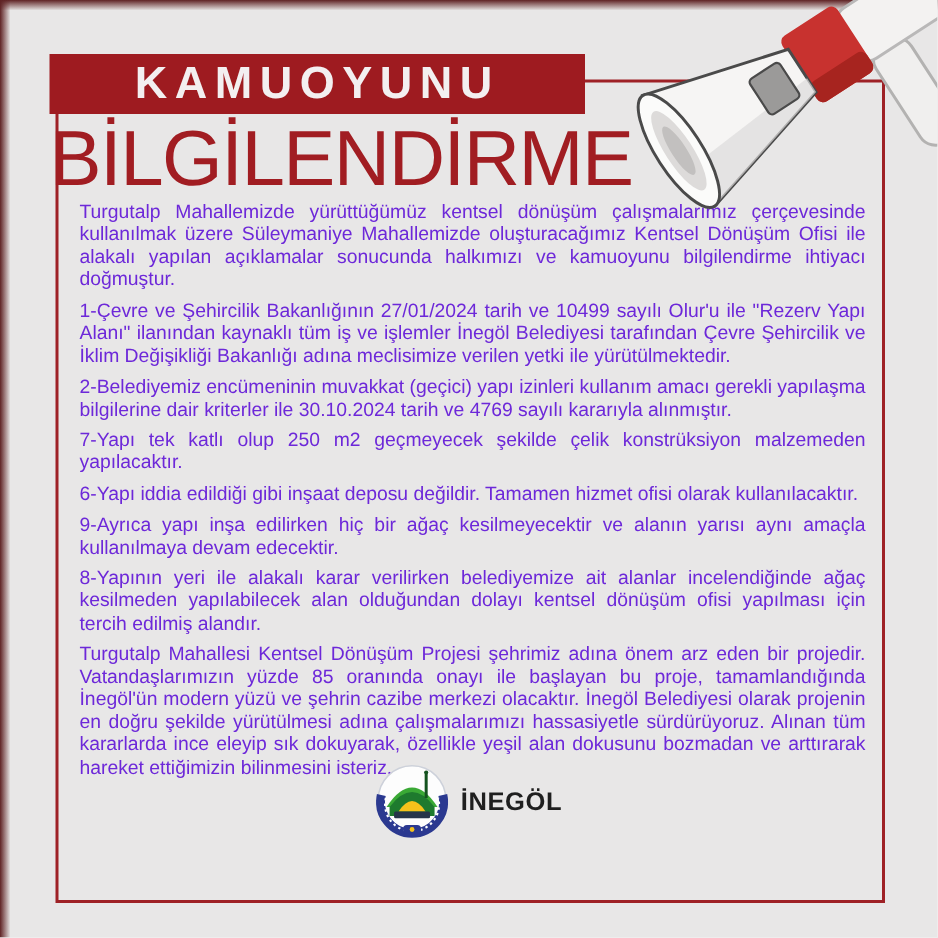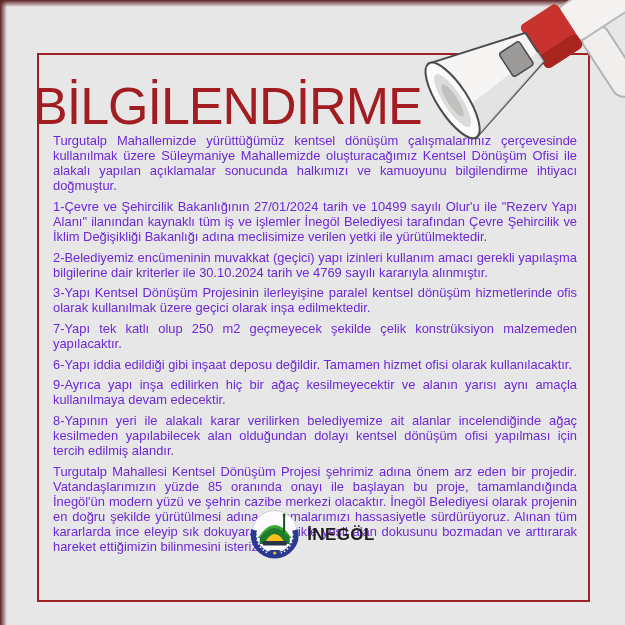--- a/index.html
+++ b/index.html
@@ -94,20 +94,23 @@
 </head>
 <body>
 
 <div class="poster">
 
   <div class="edge-top"></div>
   <div class="edge-left"></div>
 
   <div class="content-border"></div>
 
+  <div class="title-banner">
+    <span>KAMUOYUNU</span>
+  </div>
 
   <div class="main-title">BİLGİLENDİRME</div>
 
   <svg class="megaphone" viewBox="0 0 212 168" xmlns="http://www.w3.org/2000/svg">
     <g transform="translate(105,58) rotate(-33)">
 
       <rect x="62" y="14" width="28" height="78" rx="12" fill="#f0efee" stroke="#b3b2b1" stroke-width="2"></rect>
 
       <rect x="56" y="-20" width="110" height="40" rx="10" fill="#f3f2f1" stroke="#b9b8b8" stroke-width="2"></rect>
 
@@ -122,21 +125,20 @@
       <ellipse cx="-78" cy="0" rx="5" ry="19" fill="#c2c0bf"></ellipse>
 
       <rect x="-14" y="-14" width="24" height="28" rx="3" fill="#9b9a99" stroke="#4a4a4a" stroke-width="1.5"></rect>
     </g>
   </svg>
 
   <div class="body-text">
       <p>Turgutalp Mahallemizde yürüttüğümüz kentsel dönüşüm çalışmalarımız çerçevesinde kullanılmak üzere Süleymaniye Mahallemizde oluşturacağımız Kentsel Dönüşüm Ofisi ile alakalı yapılan açıklamalar sonucunda halkımızı ve kamuoyunu bilgilendirme ihtiyacı doğmuştur.</p>
       <p>1-Çevre ve Şehircilik Bakanlığının 27/01/2024 tarih ve 10499 sayılı Olur'u ile "Rezerv Yapı Alanı" ilanından kaynaklı tüm iş ve işlemler İnegöl Belediyesi tarafından Çevre Şehircilik ve İklim Değişikliği Bakanlığı adına meclisimize verilen yetki ile yürütülmektedir.</p>
       <p>2-Belediyemiz encümeninin muvakkat (geçici) yapı izinleri kullanım amacı gerekli yapılaşma bilgilerine dair kriterler ile 30.10.2024 tarih ve 4769 sayılı kararıyla alınmıştır.</p>
-      <p>3-Yapı Kentsel Dönüşüm Projesinin ilerleyişine paralel kentsel dönüşüm hizmetlerinde ofis olarak kullanılmak üzere geçici olarak inşa edilmektedir.</p>
       <p>7-Yapı tek katlı olup 250 m2 geçmeyecek şekilde çelik konstrüksiyon malzemeden yapılacaktır.</p>
       <p>6-Yapı iddia edildiği gibi inşaat deposu değildir. Tamamen hizmet ofisi olarak kullanılacaktır.</p>
       <p>9-Ayrıca yapı inşa edilirken hiç bir ağaç kesilmeyecektir ve alanın yarısı aynı amaçla kullanılmaya devam edecektir.</p>
       <p>8-Yapının yeri ile alakalı karar verilirken belediyemize ait alanlar incelendiğinde ağaç kesilmeden yapılabilecek alan olduğundan dolayı kentsel dönüşüm ofisi yapılması için tercih edilmiş alandır.</p>
       <p>Turgutalp Mahallesi Kentsel Dönüşüm Projesi şehrimiz adına önem arz eden bir projedir. Vatandaşlarımızın yüzde 85 oranında onayı ile başlayan bu proje, tamamlandığında İnegöl'ün modern yüzü ve şehrin cazibe merkezi olacaktır. İnegöl Belediyesi olarak projenin en doğru şekilde yürütülmesi adına çalışmalarımızı hassasiyetle sürdürüyoruz. Alınan tüm kararlarda ince eleyip sık dokuyarak, özellikle yeşil alan dokusunu bozmadan ve arttırarak hareket ettiğimizin bilinmesini isteriz.</p>
     </div>
 
   <div class="footer-logo">
 
     <svg width="48" height="54" viewBox="0 0 48 54" xmlns="http://www.w3.org/2000/svg">

